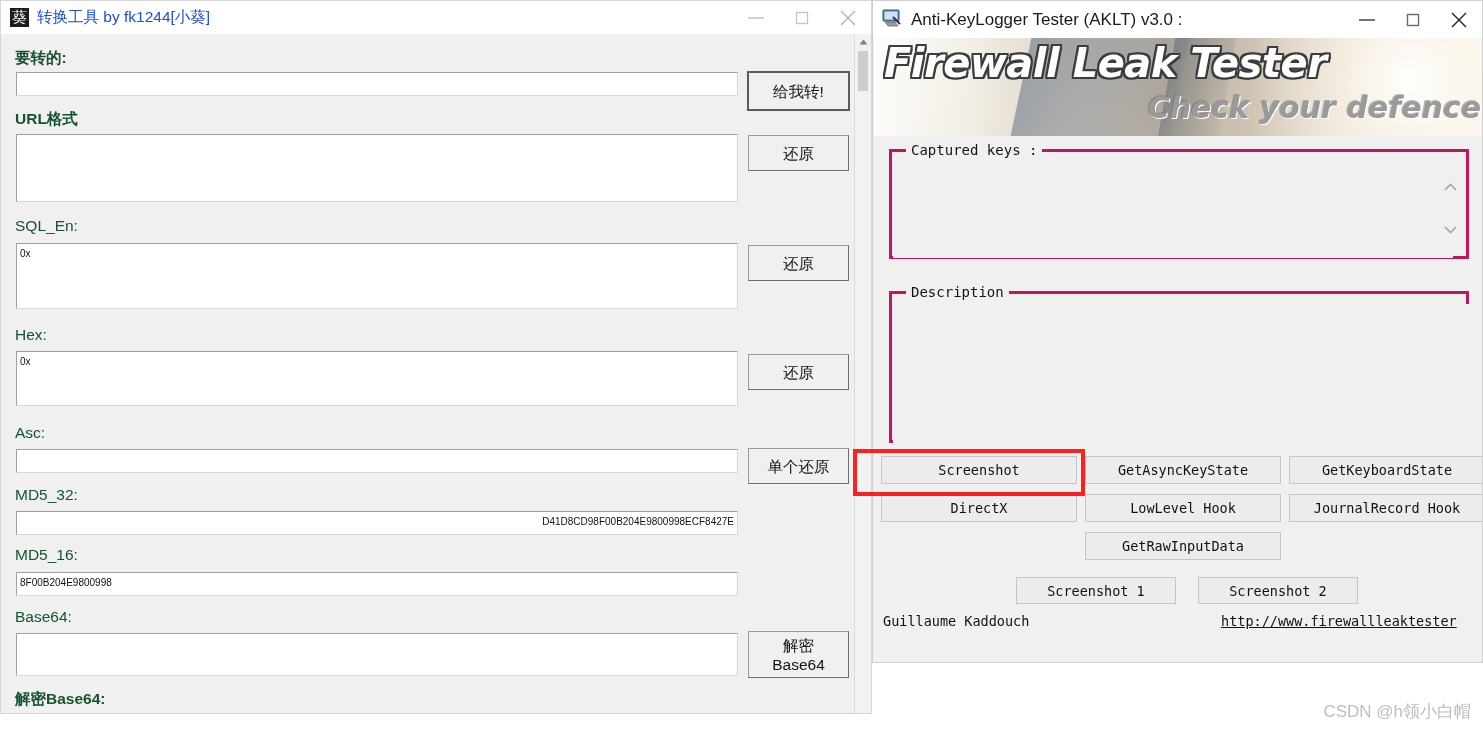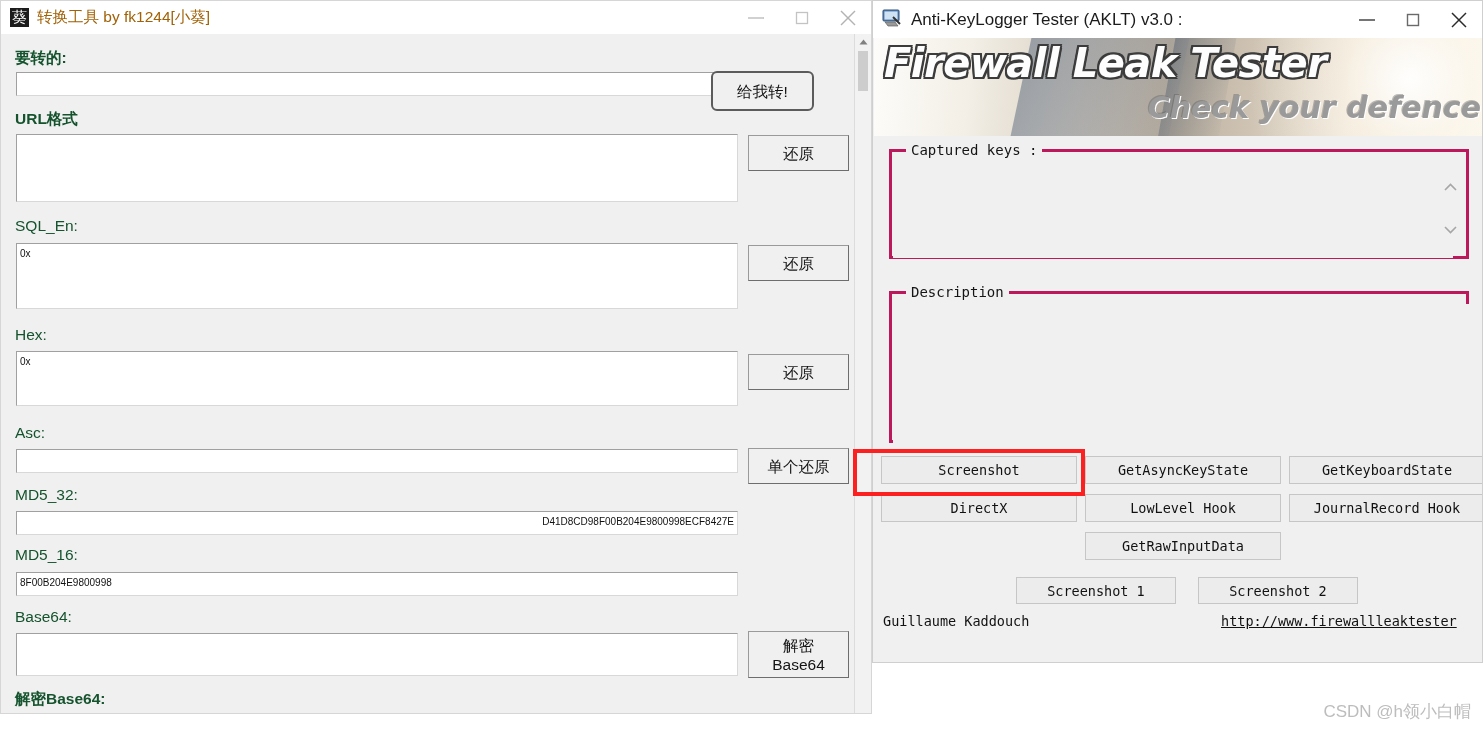--- a/index.html
+++ b/index.html
@@ -37,21 +37,21 @@
     z-index:12;
   }
   .app-icon-kui{
     width:19px;height:19px;margin-left:9px;margin-right:8px;
     background:#1c1c1c;color:#fff;
     font-size:15px;line-height:19px;text-align:center;
     font-family:"DejaVu Sans",sans-serif;
     flex:0 0 auto;
   }
   #win-left-caption{
-    font-size:15.5px;color:#a16207;
+    font-size:15.5px;color:#1d4ed8;
     font-family:"Liberation Sans",sans-serif;
     white-space:nowrap;
   }
   .tb-btns{margin-left:auto;display:flex;height:33px;}
   .tb-btn{
     width:46px;height:33px;
     display:flex;align-items:center;justify-content:center;
     color:#b9b9b9;
   }
   .tb-btn svg{display:block;}
@@ -277,21 +277,21 @@
     <div class="txtbox" style="left:15px;top:477px;width:722px;height:24px;text-align:right;">D41D8CD98F00B204E9800998ECF8427E</div>
 
     <div class="fld-label" style="left:14px;top:512px;">MD5_16:</div>
     <div class="txtbox" style="left:15px;top:538px;width:722px;height:24px;">8F00B204E9800998</div>
 
     <div class="fld-label" style="left:14px;top:574px;">Base64:</div>
     <div class="txtbox" style="left:15px;top:599px;width:722px;height:43px;"></div>
 
     <div class="fld-label cjk" style="left:14px;top:655px;">解密Base64:</div>
 
-    <div class="winbtn default" style="left:710px;top:37px;width:103px;height:40px;border-radius:6px;">给我转!</div>
+    <div class="winbtn default" style="left:746px;top:37px;width:103px;height:40px;">给我转!</div>
     <div class="winbtn" style="left:747px;top:101px;width:101px;height:36px;">还原</div>
     <div class="winbtn" style="left:747px;top:211px;width:101px;height:36px;">还原</div>
     <div class="winbtn" style="left:747px;top:320px;width:101px;height:36px;">还原</div>
     <div class="winbtn" style="left:747px;top:414px;width:101px;height:36px;">单个还原</div>
     <div class="winbtn" style="left:747px;top:597px;width:101px;height:47px;white-space:pre-line;">解密
 Base64</div>
 
   </div>
 
   <div id="left-scroll">

